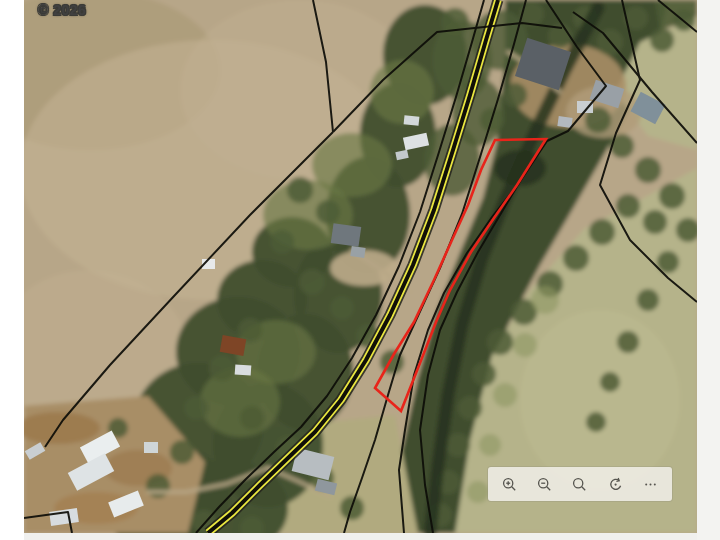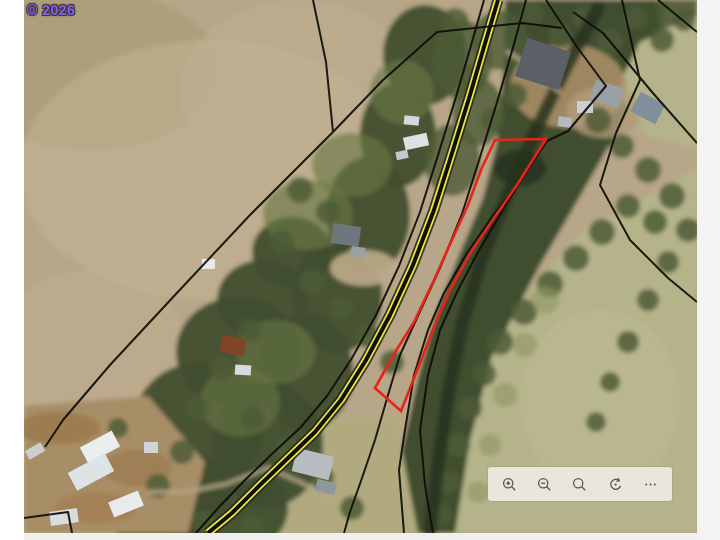--- a/index.html
+++ b/index.html
@@ -1,21 +1,21 @@
 <!DOCTYPE html>
 <html><head>
 <meta charset="utf-8">
 <style>
   html,body{margin:0;padding:0;background:#ffffff;}
   body{width:720px;height:540px;overflow:hidden;font-family:"Liberation Sans",sans-serif;}
   .stage{position:relative;width:720px;height:540px;}
   #map-svg{position:absolute;left:0;top:0;width:720px;height:540px;display:block;}
   .copyright{
-    position:absolute;left:27px;top:2px;
-    font:700 14px "Liberation Sans",sans-serif;color:#8b5cf6;letter-spacing:.5px;
+    position:absolute;left:38px;top:2px;
+    font:700 14px "Liberation Sans",sans-serif;color:#404040;letter-spacing:.5px;
     text-shadow:1px 1px 0 #3a3a36,-1px -1px 0 #3a3a36,1px -1px 0 #3a3a36,-1px 1px 0 #3a3a36,0 0 3px #222;
     user-select:none;pointer-events:none;
   }
   .toolbar{
     position:absolute;left:488px;top:467px;width:176px;height:34px;
     background:rgba(237,234,226,.92);border-radius:3px;
     box-shadow:0 0 0 1px rgba(120,120,110,.18);
     display:flex;align-items:center;justify-content:space-around;padding:0 4px;
   }
   .toolbar button{

